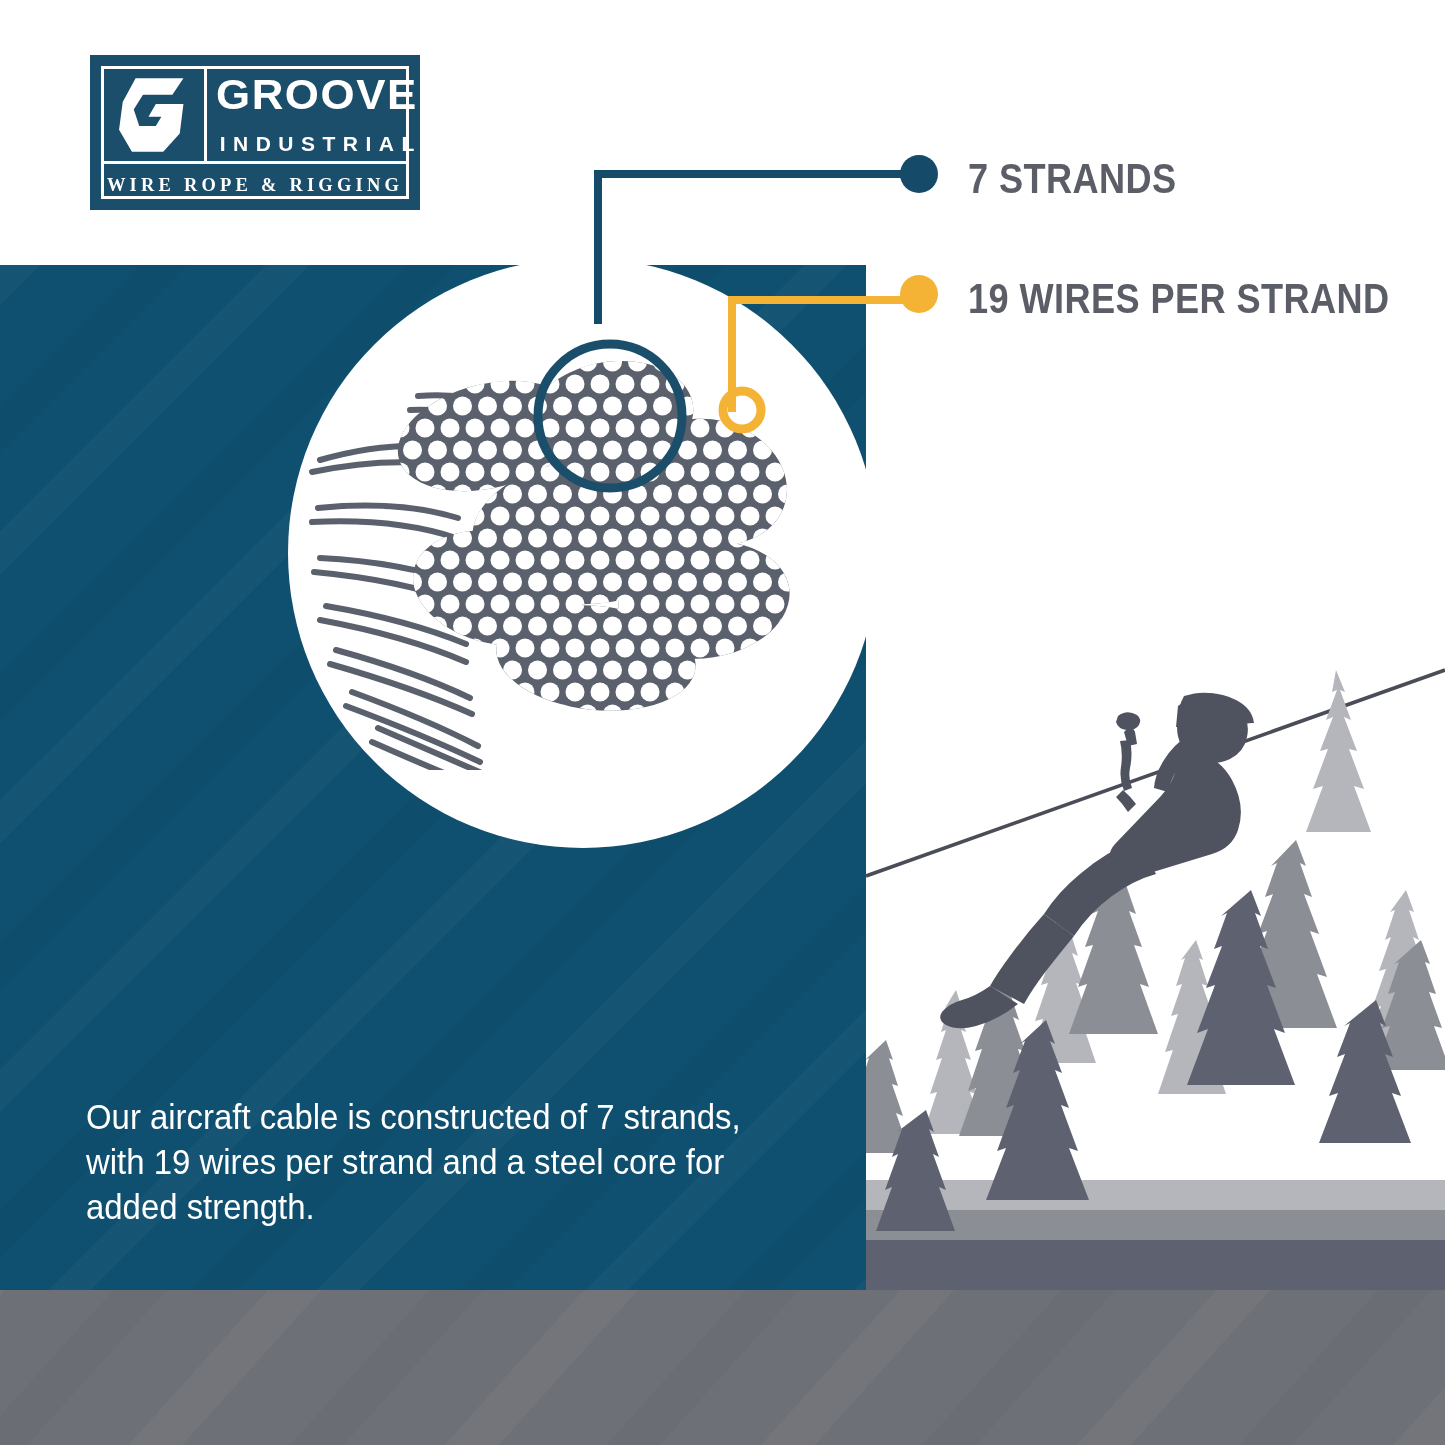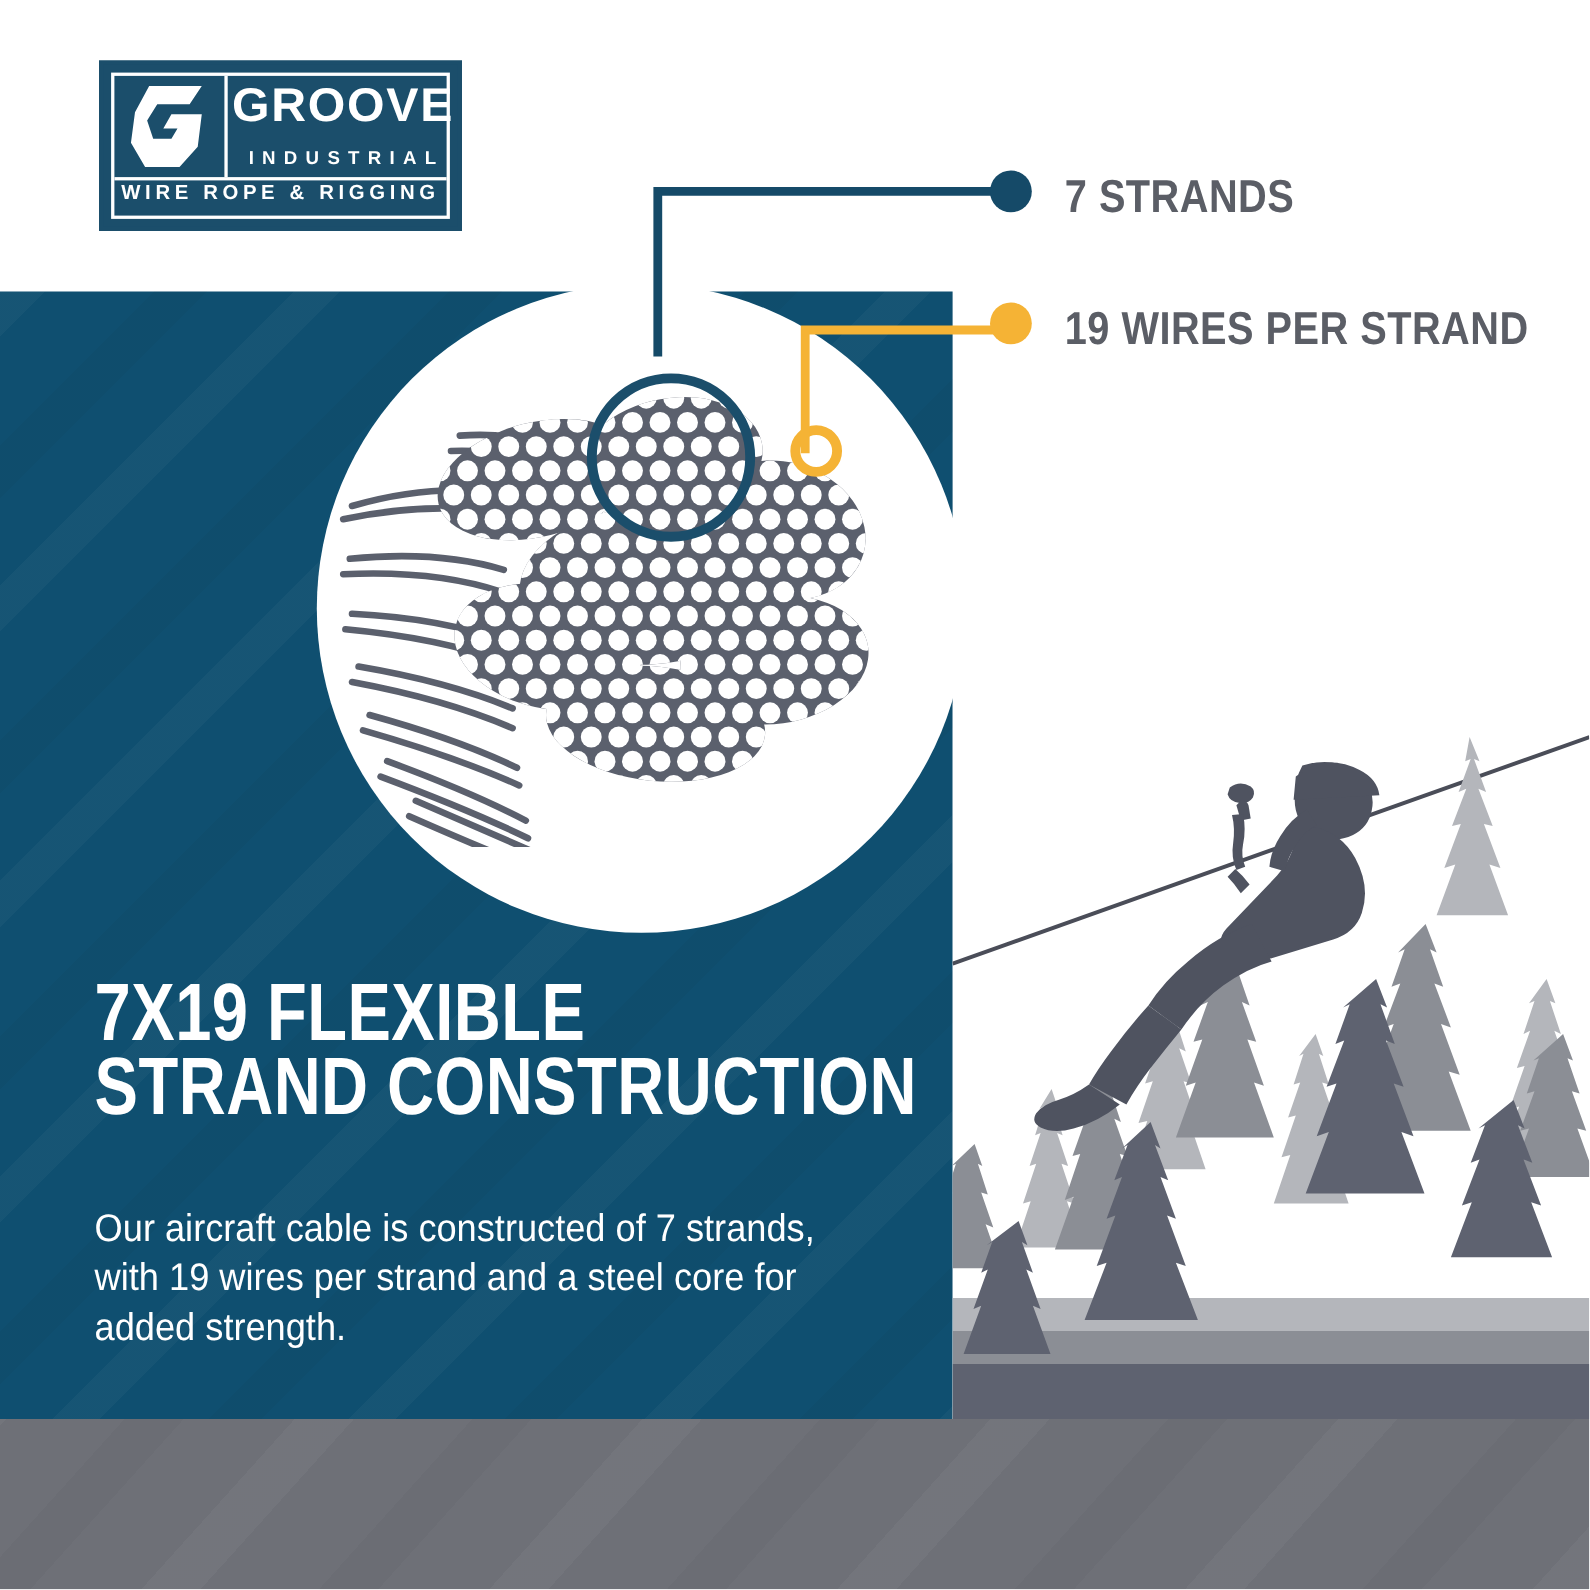--- a/index.html
+++ b/index.html
@@ -47,27 +47,27 @@
     padding:0 6px;
     gap:12px;
   }
   .logo-groove{
     color:#fff;font-weight:bold;font-size:43px;line-height:0.95;
     letter-spacing:1.5px;
     transform:scaleX(1.02);
     font-family:"Liberation Sans", sans-serif;
   }
   .logo-industrial{
-    color:#fff;font-weight:bold;font-size:17px;
+    color:#fff;font-weight:bold;font-size:21px;
     letter-spacing:7.5px;margin-top:5px;
     padding-left:7px;
   }
   #logo-bottom{
     flex:1;
-    display:flex;align-items:flex-start;justify-content:center;
+    display:flex;align-items:flex-end;justify-content:center;font-family:Liberation Serif, serif;
   }
   .logo-tag{
     color:#fff;font-weight:bold;font-size:18.5px;letter-spacing:4.2px;
   }
 
   
   #teal-panel{
     position:absolute;left:0;top:265px;width:866px;height:1025px;
     background:#0F4F70;
     overflow:hidden;
@@ -837,22 +837,18 @@
     <div class="callout-dot" style="width:38px;height:38px;background:#154A68;"></div>
     <div class="callout-label" style="font-size:42px;margin-left:30px;">7 STRANDS</div>
   </div>
 
   <div class="callout" style="left:900px;top:275px;">
     <div class="callout-dot" style="width:38px;height:38px;background:#F5B335;"></div>
     <div class="callout-label" style="font-size:42px;margin-left:30px;">19 WIRES PER STRAND</div>
   </div>
 
 
-  <div id="headline">
-    <div class="h-line">7X19 FLEXIBLE</div>
-    <div class="h-line">STRAND CONSTRUCTION</div>
-  </div>
 
   <div id="body-copy">Our aircraft cable is constructed of 7 strands, with 19 wires per strand and a steel core for added strength.</div>
 
   <div id="gray-band"></div>
 
 </div>
 
 </body></html>

